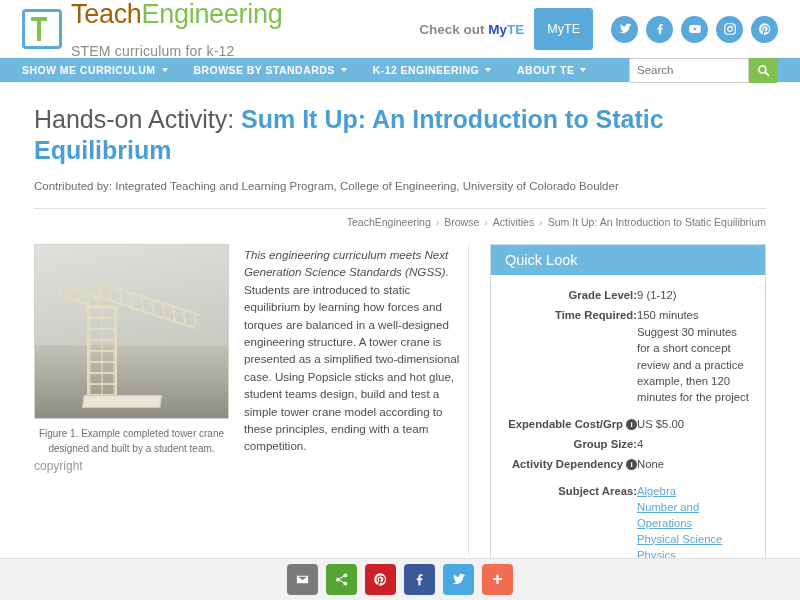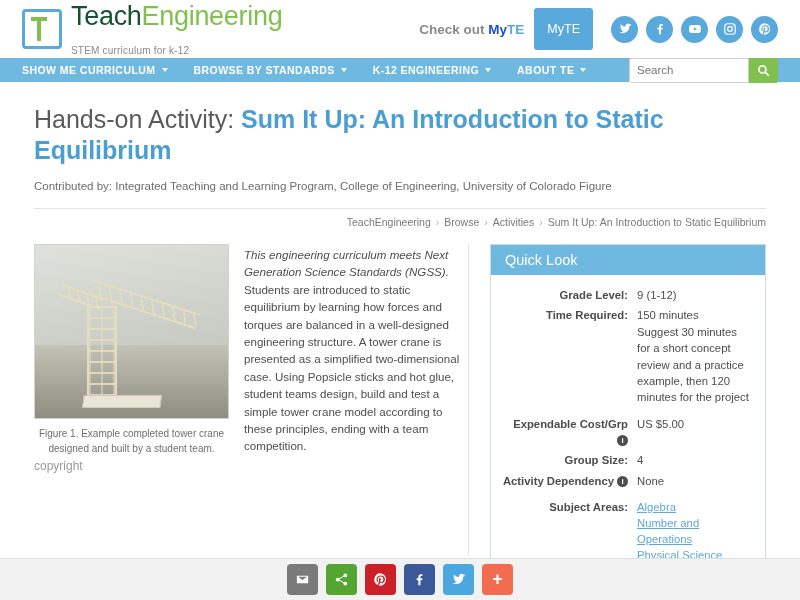--- a/index.html
+++ b/index.html
@@ -38,23 +38,23 @@
   }
   .logo-mark::after {
     content: "";
     position: absolute;
     left: 12px; top: 5px;
     width: 4px; height: 24px;
     background: #7fc04e;
   }
   .logo-text { line-height: 1; }
   .logo-title { font-size: 27px; letter-spacing: -0.3px; }
-  .logo-title .t1 { color: #14532d; }
+  .logo-title .t1 { color: #a16207; }
   .logo-title .t2 { color: #7fc04e; }
-  .logo-sub { font-size: 10px; color: #8a8a8a; margin-top: 16px; letter-spacing: .2px; }
+  .logo-sub { font-size: 14px; color: #8a8a8a; margin-top: 16px; letter-spacing: .2px; }
 
   .header-right { margin-left: auto; display: flex; align-items: center; }
   .checkout {
     font-size: 13.5px; font-weight: bold; color: #8a8a8a; margin-right: 10px;
   }
   .checkout .my { color: #1d4ed8; }
   .checkout .te { color: #5aa9dd; }
   .mybtn {
     background: #5aa9dd; color: #fff; font-size: 12.5px;
     padding: 14px 13px; border-radius: 3px; margin-right: 18px;
@@ -226,21 +226,21 @@
     font-size: 14.5px;
     padding: 7px 14px;
   }
   .ql-body { padding: 12px 14px 14px 10px; }
   .ql-row { display: flex; margin-bottom: 4px; font-size: 11.3px; }
   .ql-label {
     width: 136px; flex: none;
     text-align: right;
     font-weight: bold;
     color: #4d4d4d;
-    padding-right: 9px;
+    padding-right: 0;
     line-height: 1.45;
   }
   .ql-val { color: #4d4d4d; line-height: 1.45; }
   .ql-note { color: #4d4d4d; line-height: 1.45; }
   .info-i {
     display: inline-block;
     width: 11px; height: 11px;
     border-radius: 50%;
     background: #4d4d4d;
     color: #fff;
@@ -355,21 +355,21 @@
           </svg>
       </button>
     </div>
   </div>
 
   <div class="content">
     <h1 class="page-title">
       <span>Hands-on Activity:</span>
       <span class="accent">Sum It Up: An Introduction to Static Equilibrium</span>
     </h1>
-    <div class="contrib">Contributed by: Integrated Teaching and Learning Program, College of Engineering, University of Colorado Figure</div>
+    <div class="contrib">Contributed by: Integrated Teaching and Learning Program, College of Engineering, University of Colorado Boulder</div>
 
     <div class="crumb-rule"></div>
     <div class="breadcrumb">
       <a href="#">TeachEngineering</a><span class="sep">›</span><a href="#">Browse</a><span class="sep">›</span><a href="#">Activities</a><span class="sep">›</span><span>Sum It Up: An Introduction to Static Equilibrium</span>
     </div>
 
     <div class="main">
 
       <div class="col-left">
         <div class="figure-img">

